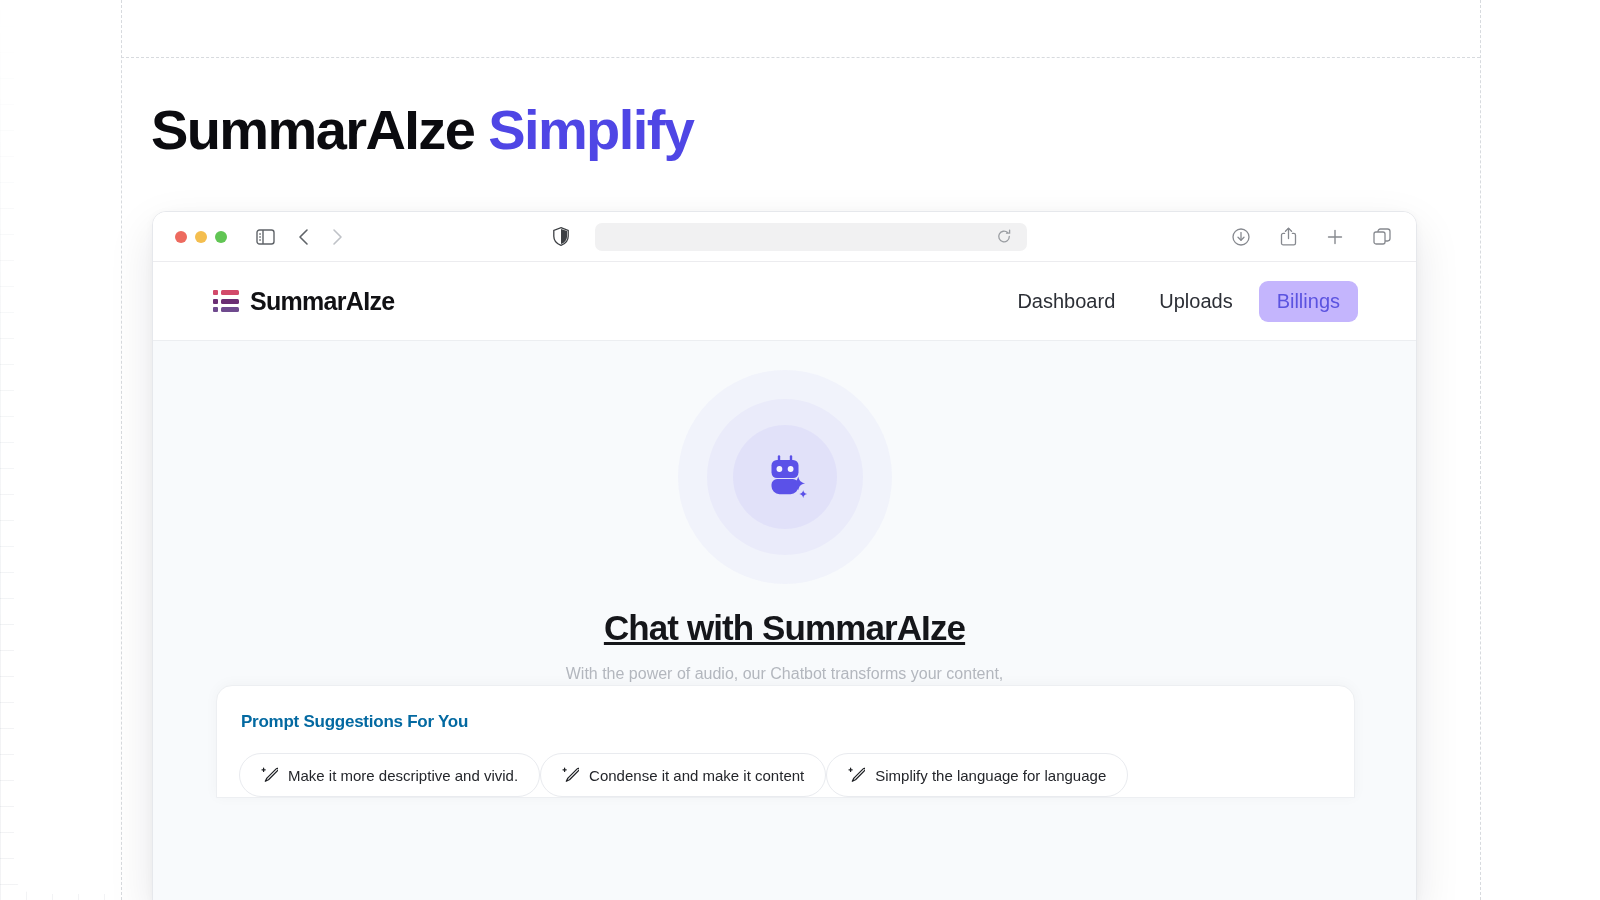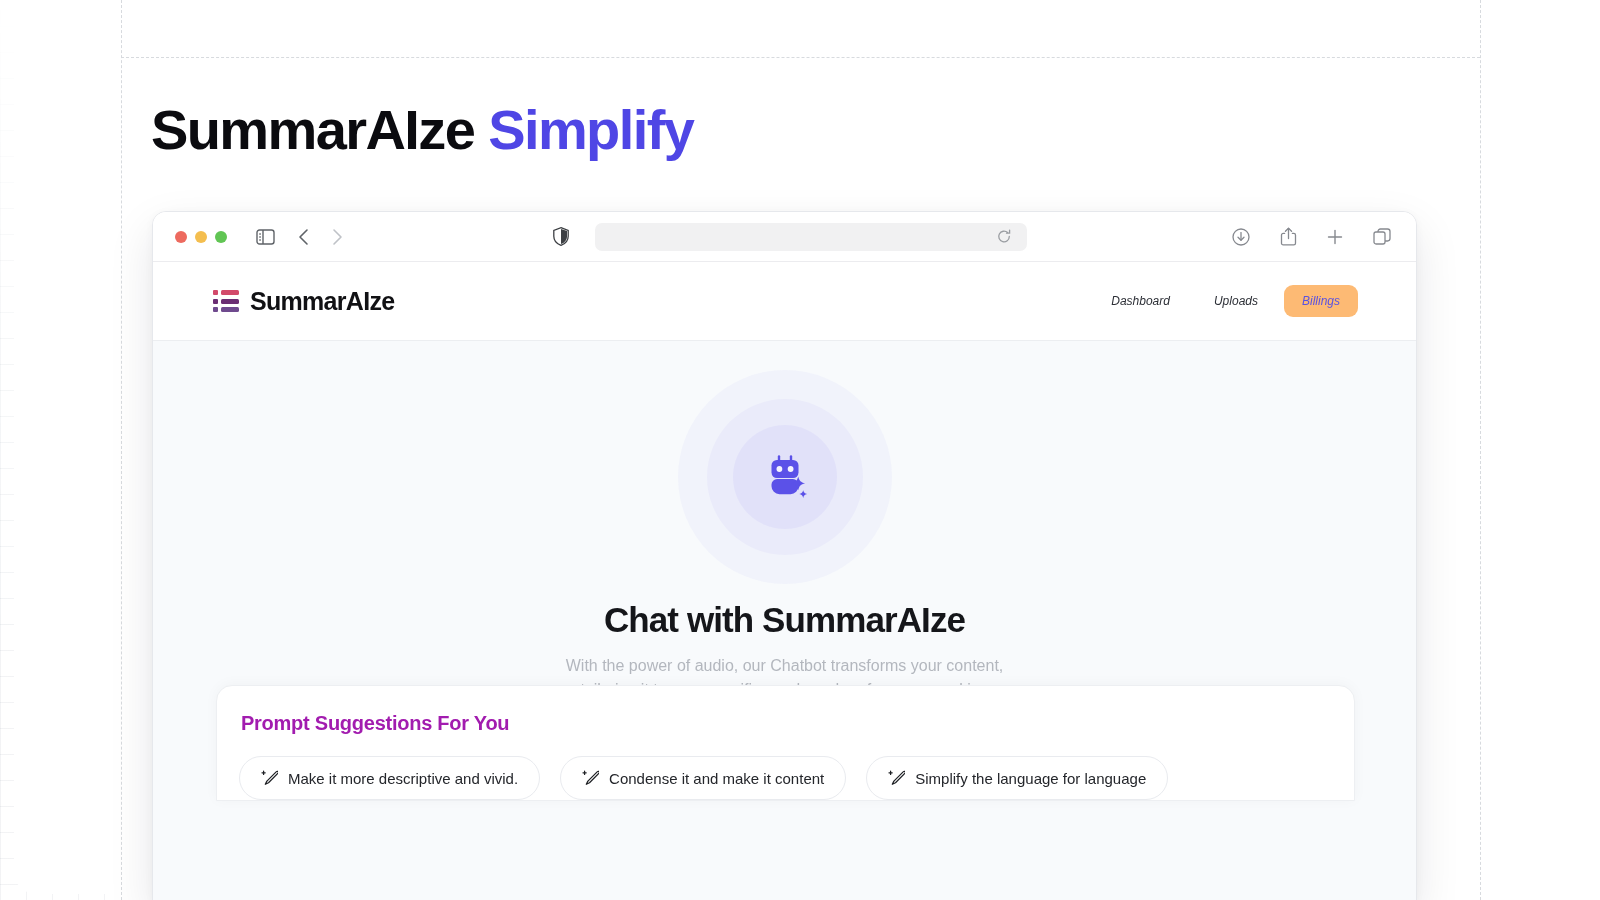--- a/index.html
+++ b/index.html
@@ -191,30 +191,29 @@
     color: #111114;
   }
 
   .appnav {
     margin-left: auto;
     display: flex;
     align-items: center;
     gap: 8px;
   }
   .nav-link {
-    font-size: 12px;
+    font-size: 20px;
     color: #2c2f36;
     padding: 9px 18px;
     border-radius: 9px;
     white-space: nowrap;
-    font-style: italic;
   }
   .nav-link.active {
     color: #5b53e0;
-    background: #fdba74;
+    background: #c4b5fd;
     text-align: right;
   }
 
   
   .canvas {
     height: 561px;
     background: #f8fafc;
     position: relative;
     display: flex;
     flex-direction: column;
@@ -238,25 +237,26 @@
     display: flex; align-items: center; justify-content: center;
   }
   .halo-3 {
     width: 104px; height: 104px; border-radius: 50%;
     background: rgba(124,110,235,.075);
     display: flex; align-items: center; justify-content: center;
   }
   .robot-icon { color: #5b51e8; display: block; }
 
   .canvas-title {
-    margin-top: 16px;
+    margin-top: 24px;
     font-size: 35px;
     font-weight: 700;
     letter-spacing: -.9px;
     color: #15161a;
+    text-decoration: underline;
   }
 
   .canvas-sub {
     margin-top: 14px;
     width: 470px;
     text-align: center;
     font-size: 16px;
     line-height: 24px;
     color: #b3b7be;
   }
@@ -268,31 +268,30 @@
     top: 344px;
     width: 1139px;
     background: #ffffff;
     border: 1px solid #edeff2;
     border-radius: 16px 16px 0 0;
     padding: 26px 22px 0 22px;
     box-shadow: 0 -1px 14px rgba(15,23,42,.035);
   }
 
   .suggest-title {
-    font-size: 20px;
+    font-size: 17px;
     font-weight: 600;
-    color: #a21caf;
+    color: #0369a1;
     letter-spacing: -.25px;
     margin-left: 2px;
   }
 
   .chip-row {
     margin-top: 21px;
     display: flex;
-    gap: 20px;
   }
   .chip {
     display: flex;
     align-items: center;
     gap: 10px;
     height: 44px;
     padding: 0 21px;
     border: 1px solid #e9ebef;
     border-radius: 22px;
     background: #ffffff;

